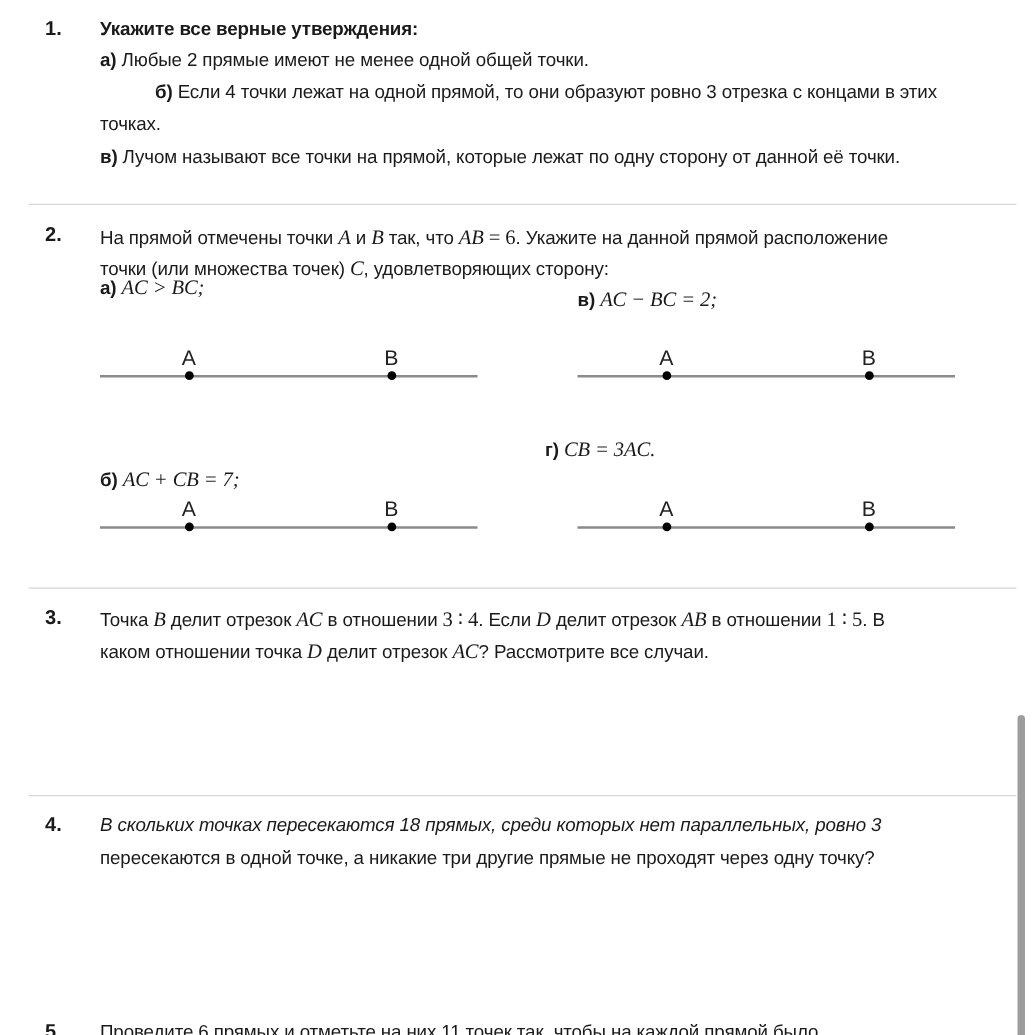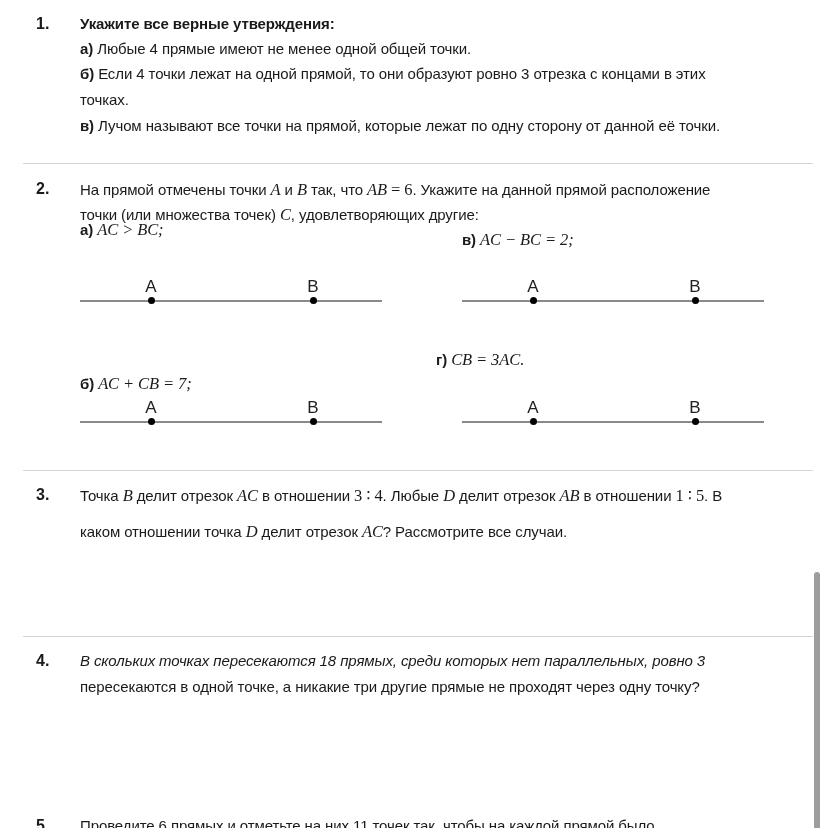--- a/index.html
+++ b/index.html
@@ -107,42 +107,42 @@
 <body>
 
 <div class="page">
 
   <div>
     <span class="num" style="top:15px;">1.</span>
     <div class="line" style="top:15px;font-weight:bold;">
       <span>Укажите все верные утверждения:</span>
     </div>
     <div class="line" style="top:40px;">
-      <span class="lbl">а)</span><span> Любые 4 прямые имеют не менее одной общей точки.</span>
-    </div>
-    <div class="line" style="top:65px;">
+      <span class="lbl">а)</span><span> Любые 2 прямые имеют не менее одной общей точки.</span>
+    </div>
+    <div class="line" style="top:65px;margin-left:44px;">
       <span class="lbl">б)</span><span> Если 4 точки лежат на одной прямой, то они образуют ровно 3 отрезка с концами в этих</span>
     </div>
     <div class="line" style="top:91px;">
       <span>точках.</span>
     </div>
     <div class="line" style="top:117px;">
       <span class="lbl">в)</span><span> Лучом называют все точки на прямой, которые лежат по одну сторону от данной её точки.</span>
     </div>
   </div>
 
   <div class="sep" style="top:163px;"></div>
 
   <div>
     <span class="num" style="top:180px;">2.</span>
     <div class="line" style="top:180px;">
       <span>На прямой отмечены точки </span><span class="m">A</span><span> и </span><span class="m">B</span><span> так, что </span><span class="m">AB</span><span class="mu"> = 6</span><span>. Укажите на данной прямой расположение</span>
     </div>
     <div class="line" style="top:205px;">
-      <span>точки (или множества точек) </span><span class="m">C</span><span>, удовлетворяющих другие:</span>
+      <span>точки (или множества точек) </span><span class="m">C</span><span>, удовлетворяющих сторону:</span>
     </div>
 
     <div class="line" style="top:220px;">
       <span class="lbl">а)</span>
       <span class="m">AC &gt; BC;</span>
     </div>
 
     <div class="line" style="top:230px; left:462px;">
       <span class="lbl">в)</span>
       <span class="m">AC − BC = 2;</span>
@@ -189,23 +189,23 @@
       <span class="ptlabel" style="left:233px;">B</span>
       <div class="pt" style="left:233px;"></div>
     </div>
   </div>
 
   <div class="sep" style="top:470px;"></div>
 
   <div>
     <span class="num" style="top:486px;">3.</span>
     <div class="line" style="top:486px;">
-      <span>Точка </span><span class="m">B</span><span> делит отрезок </span><span class="m">AC</span><span> в отношении </span><span class="mu">3 ∶ 4</span><span>. Любые </span><span class="m">D</span><span> делит отрезок </span><span class="m">AB</span><span> в отношении </span><span class="mu">1 ∶ 5</span><span>. В</span>
-    </div>
-    <div class="line" style="top:522px;">
+      <span>Точка </span><span class="m">B</span><span> делит отрезок </span><span class="m">AC</span><span> в отношении </span><span class="mu">3 ∶ 4</span><span>. Если </span><span class="m">D</span><span> делит отрезок </span><span class="m">AB</span><span> в отношении </span><span class="mu">1 ∶ 5</span><span>. В</span>
+    </div>
+    <div class="line" style="top:511px;">
       <span>каком отношении точка </span><span class="m">D</span><span> делит отрезок </span><span class="m">AC</span><span>? Рассмотрите все случаи.</span>
     </div>
   </div>
 
   <div class="sep" style="top:636px;"></div>
 
   <div>
     <span class="num" style="top:652px;">4.</span>
     <div class="line" style="top:652px;font-style:italic;">
       <span>В скольких точках пересекаются 18 прямых, среди которых нет параллельных, ровно 3</span>

